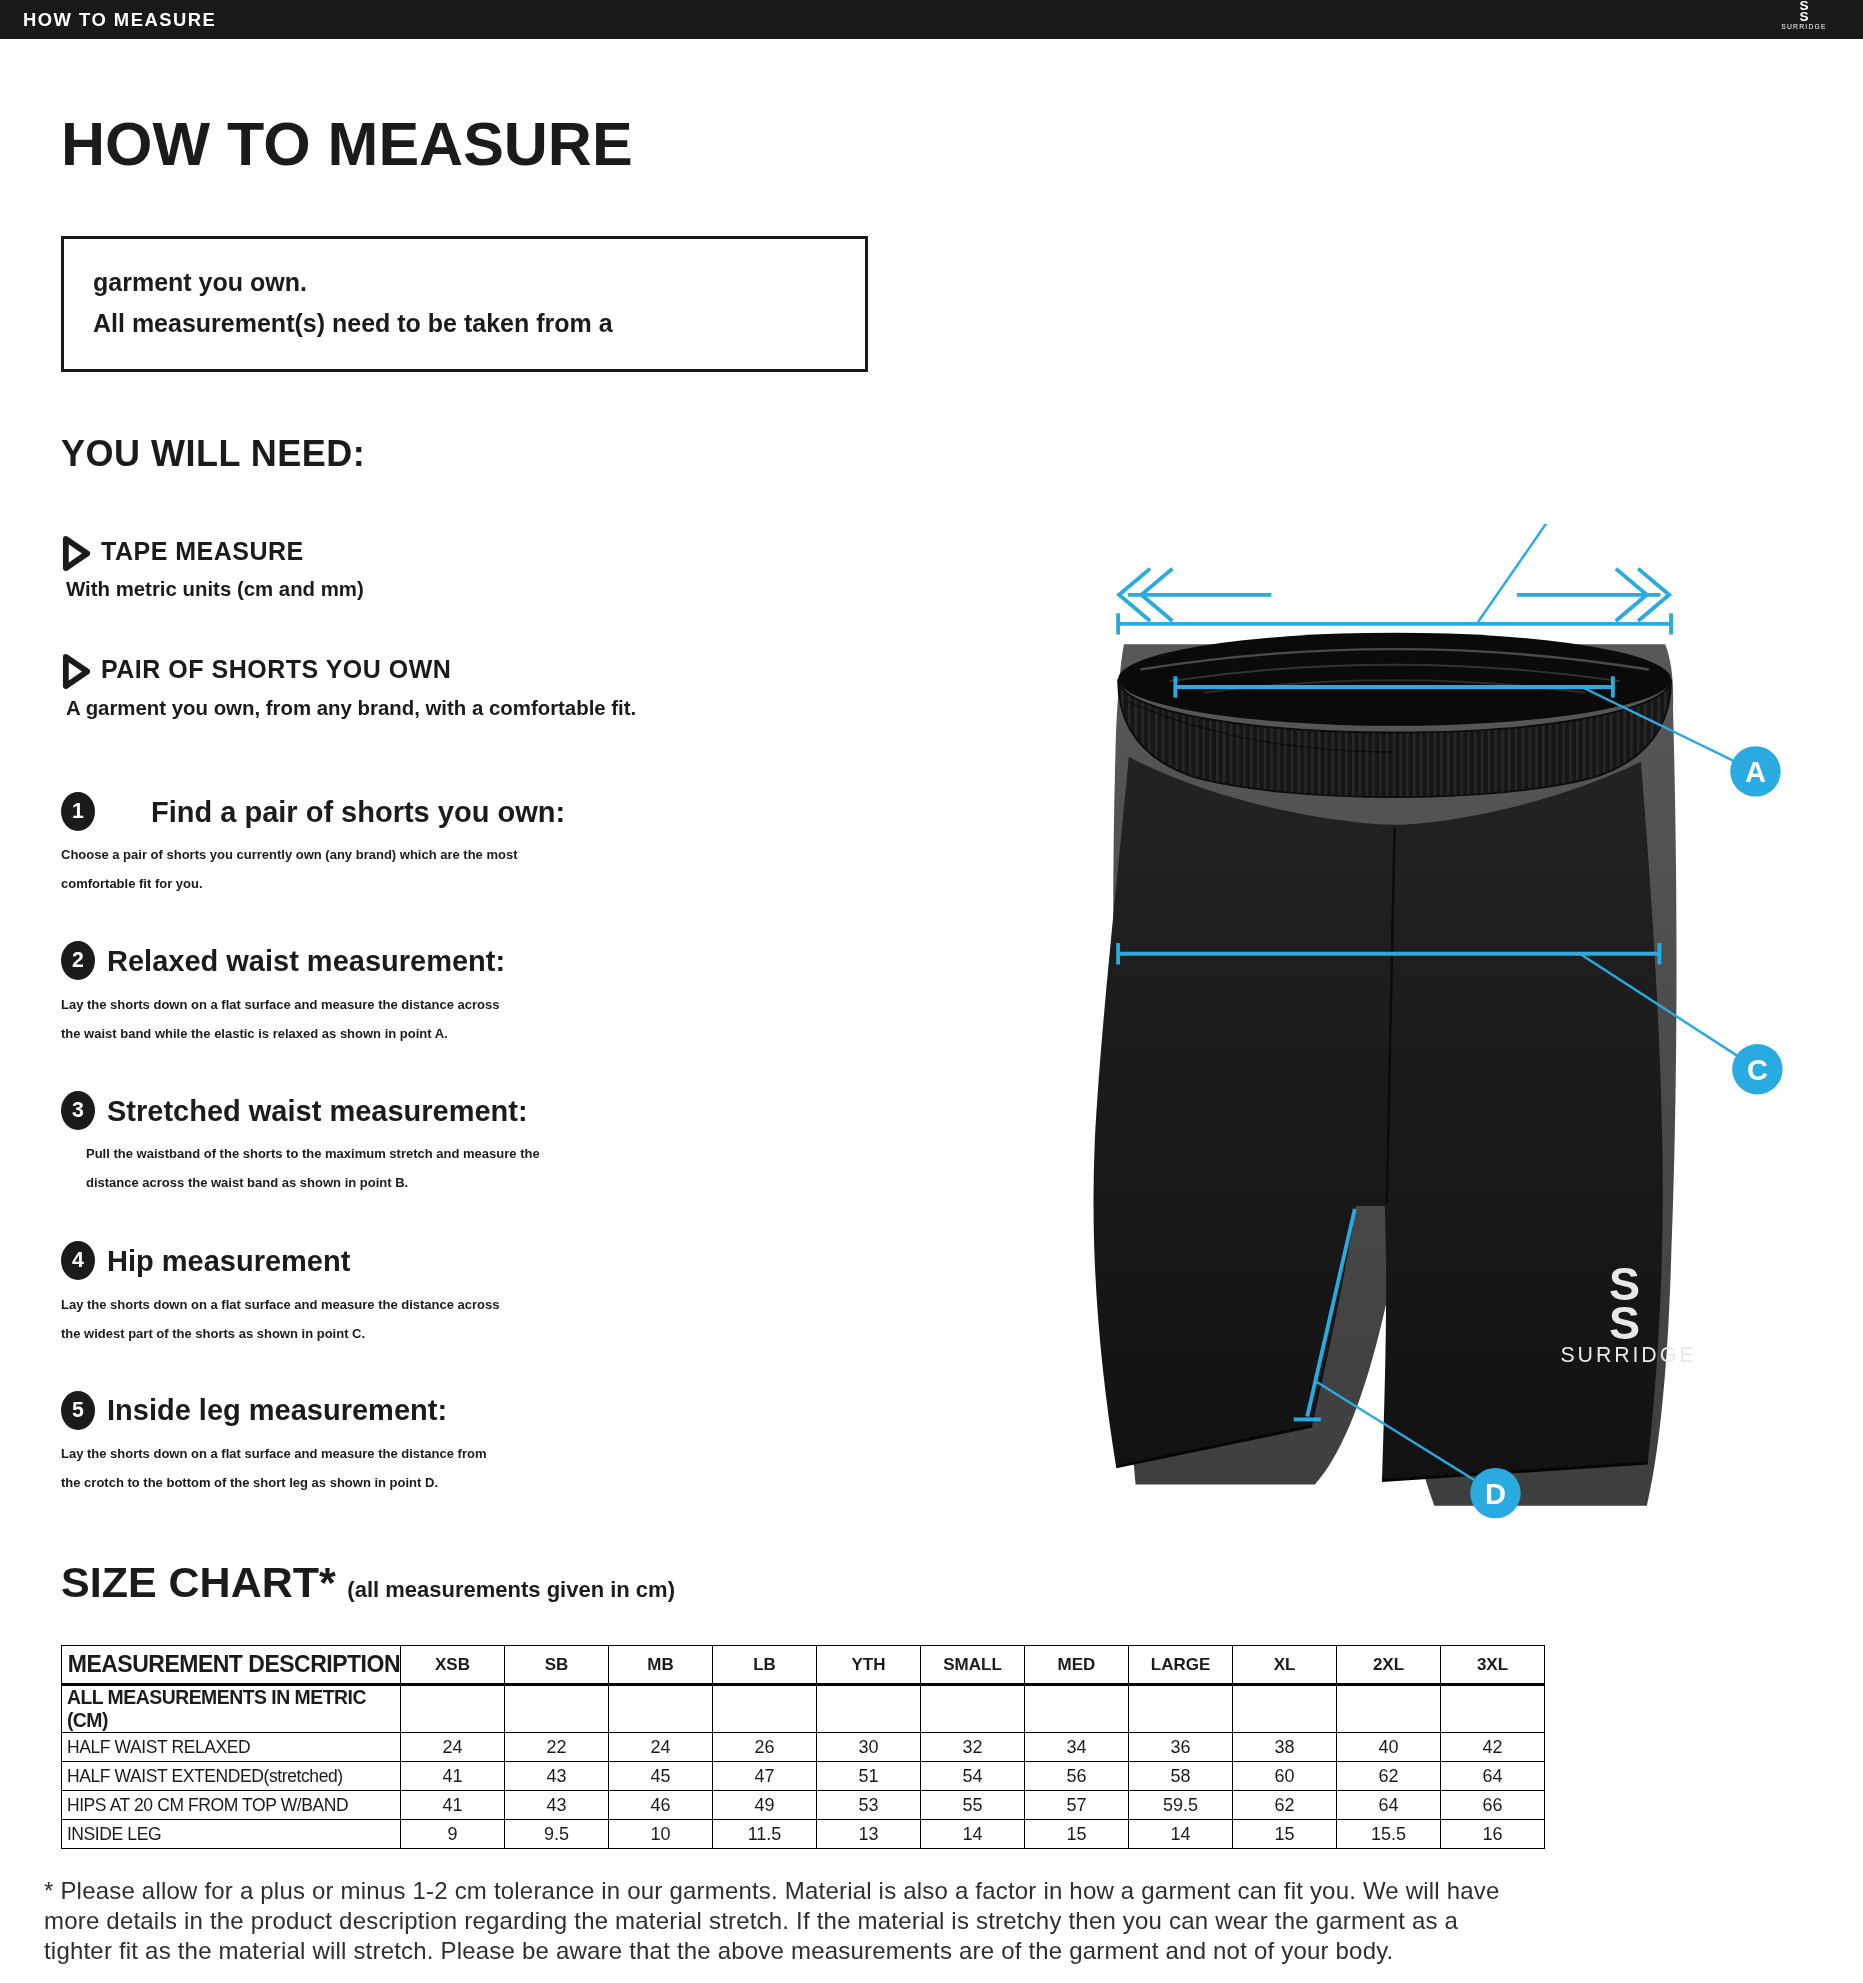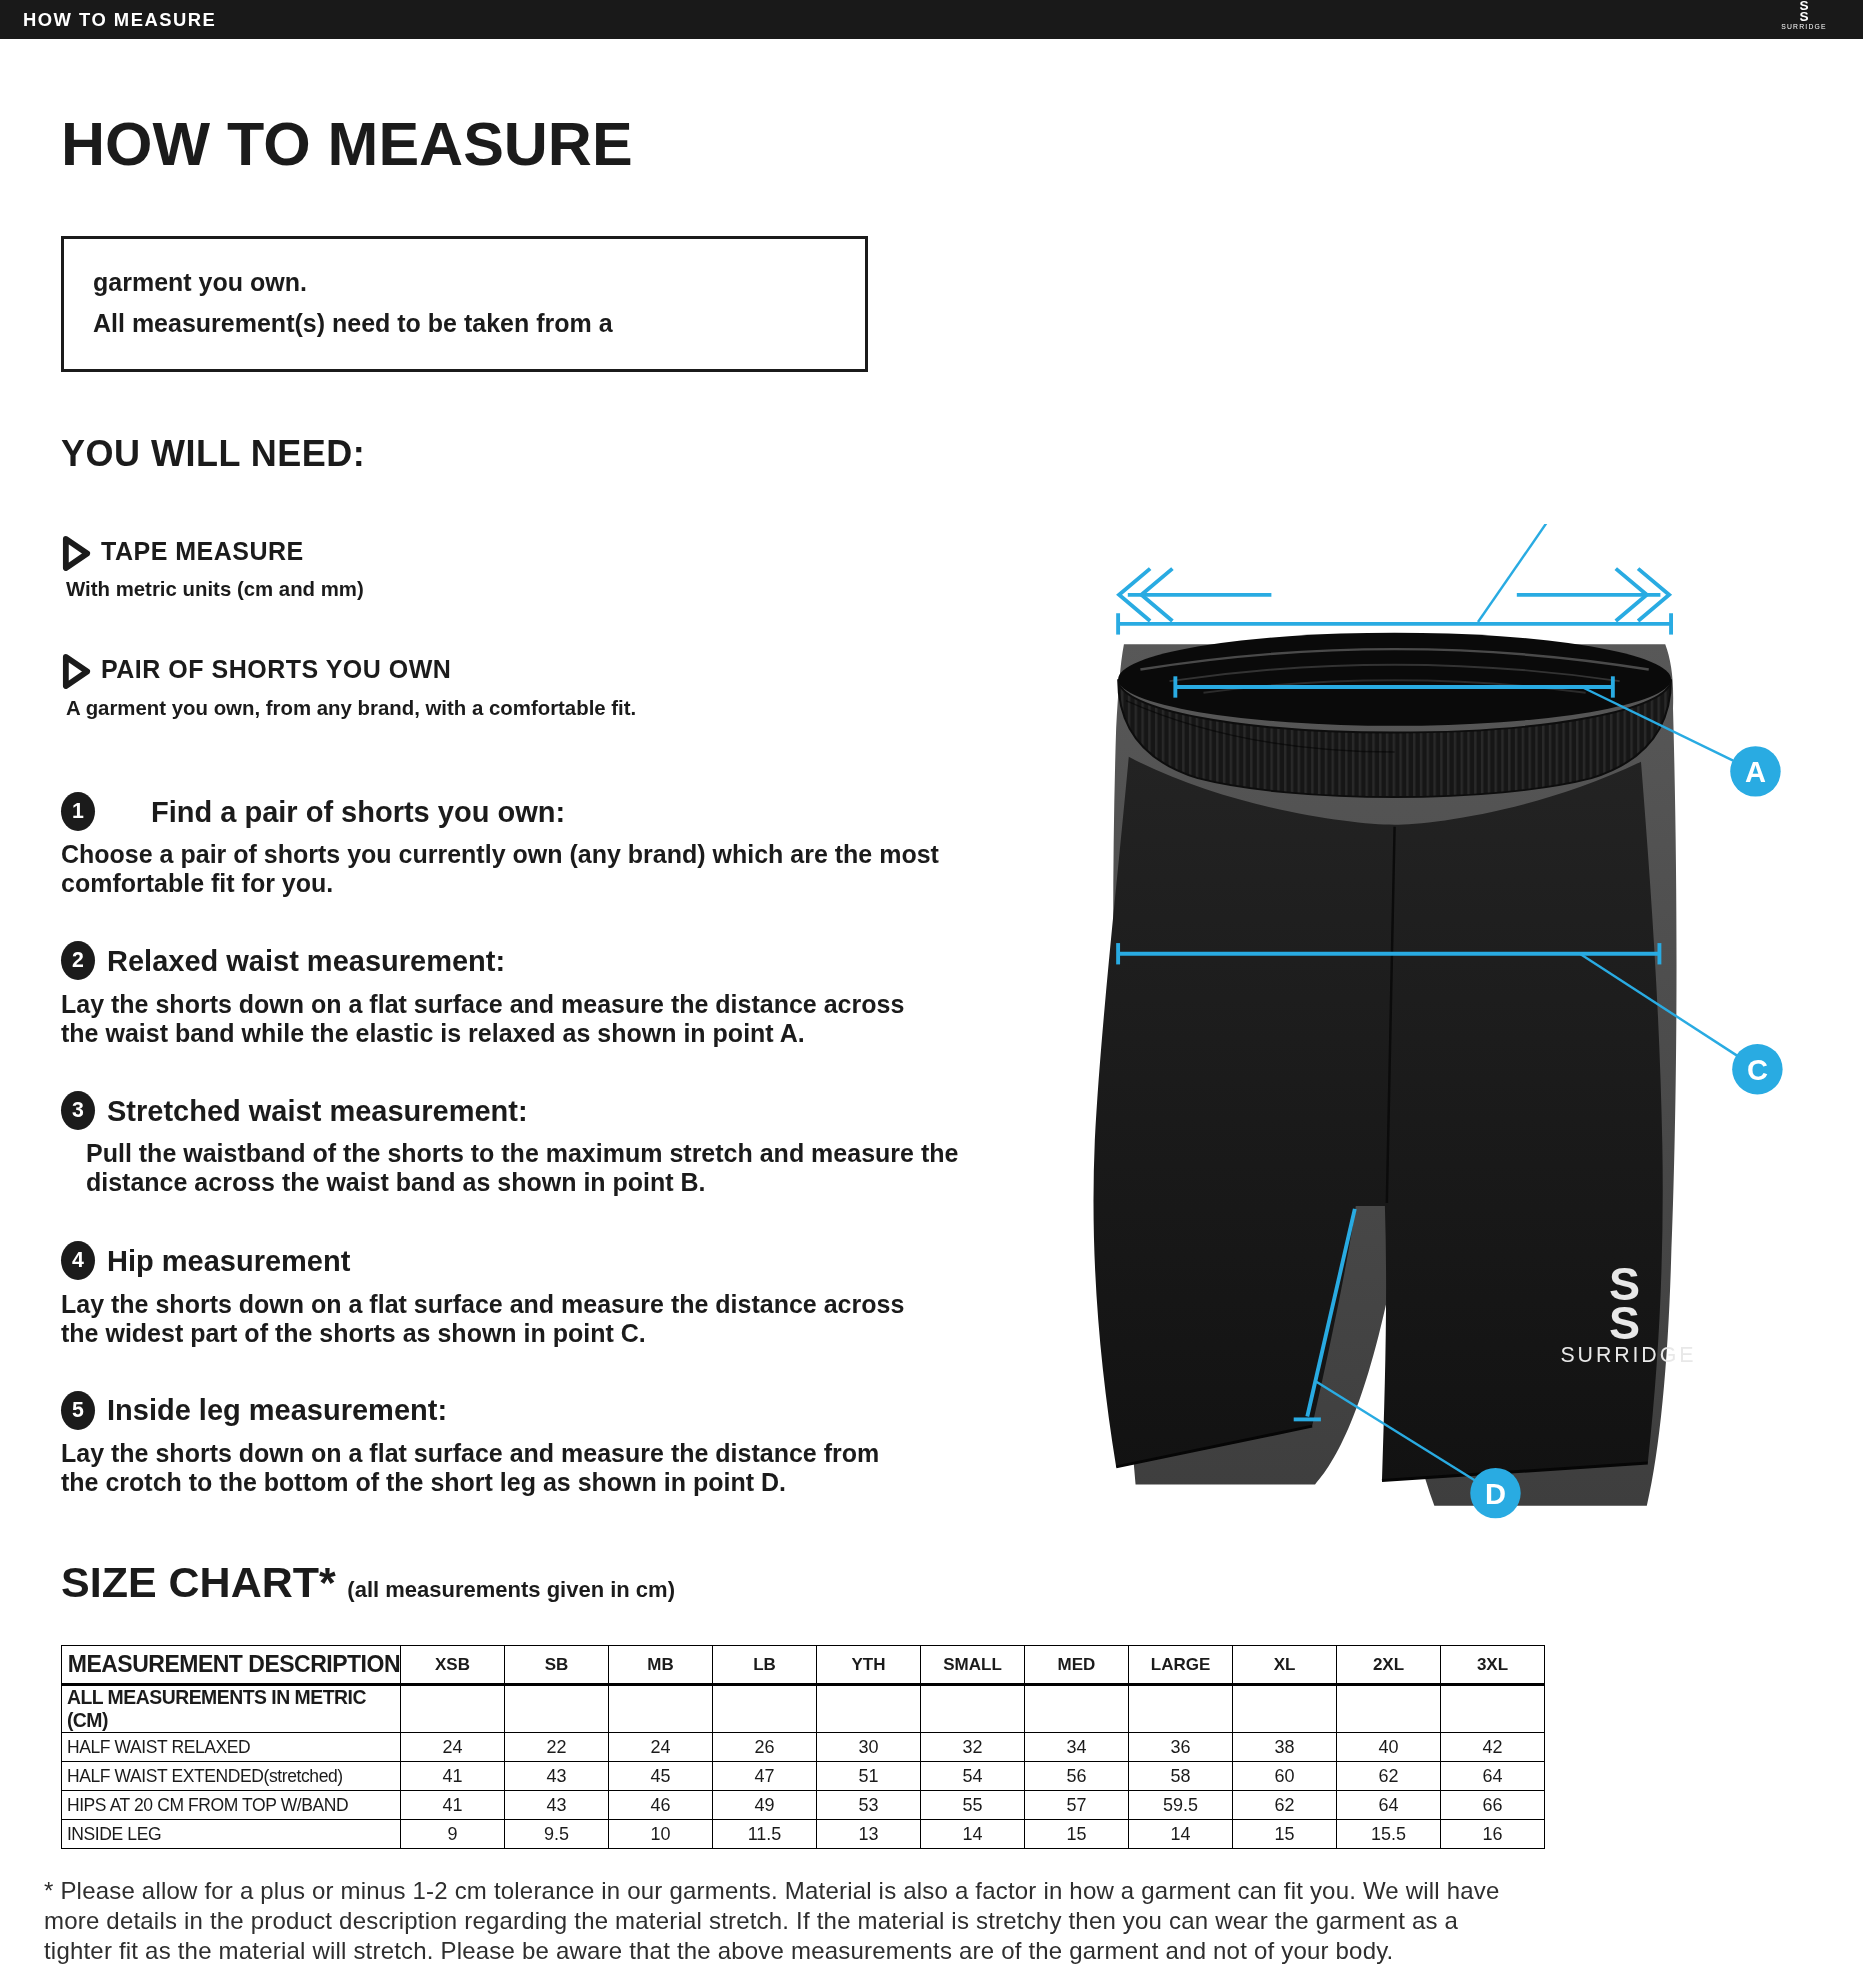--- a/index.html
+++ b/index.html
@@ -21,21 +21,21 @@
   .notice-box .line{display:block;font-size:25px;font-weight:bold;line-height:41px;}
   .need-heading{position:absolute;left:61px;top:433px;font-size:36px;font-weight:bold;letter-spacing:0.5px;}
 
   .need-title{position:absolute;font-size:25px;font-weight:bold;letter-spacing:0.5px;}
   .need-desc{position:absolute;font-size:20.4px;font-weight:bold;}
   .tri-icon{position:absolute;}
 
   .step-badge{position:absolute;width:34px;height:39px;background:#1b1b1b;border-radius:50%;color:#fff;
     font-size:21.3px;font-weight:bold;text-align:center;line-height:39px;}
   .step-title{position:absolute;font-size:29px;font-weight:bold;}
-  .step-body{position:absolute;font-size:25px;font-weight:bold;line-height:29px;}
+  .step-body{position:absolute;font-size:13px;font-weight:bold;line-height:29px;}
   .step-body .line{display:block;}
 
   .size-chart-heading{position:absolute;left:61px;top:1558px;font-size:43px;font-weight:bold;}
   .size-chart-sub{font-size:22px;font-weight:bold;margin-left:11.6px;letter-spacing:0;}
 
   
   table.size-table{position:absolute;left:61px;top:1645px;border-collapse:collapse;table-layout:fixed;width:1481px;}
   .size-table col.desc-col{width:339px;}
   .size-table col.size-col{width:104px;}
   .size-table th,.size-table td{border:1.9px solid #000;box-sizing:border-box;padding:0;}

